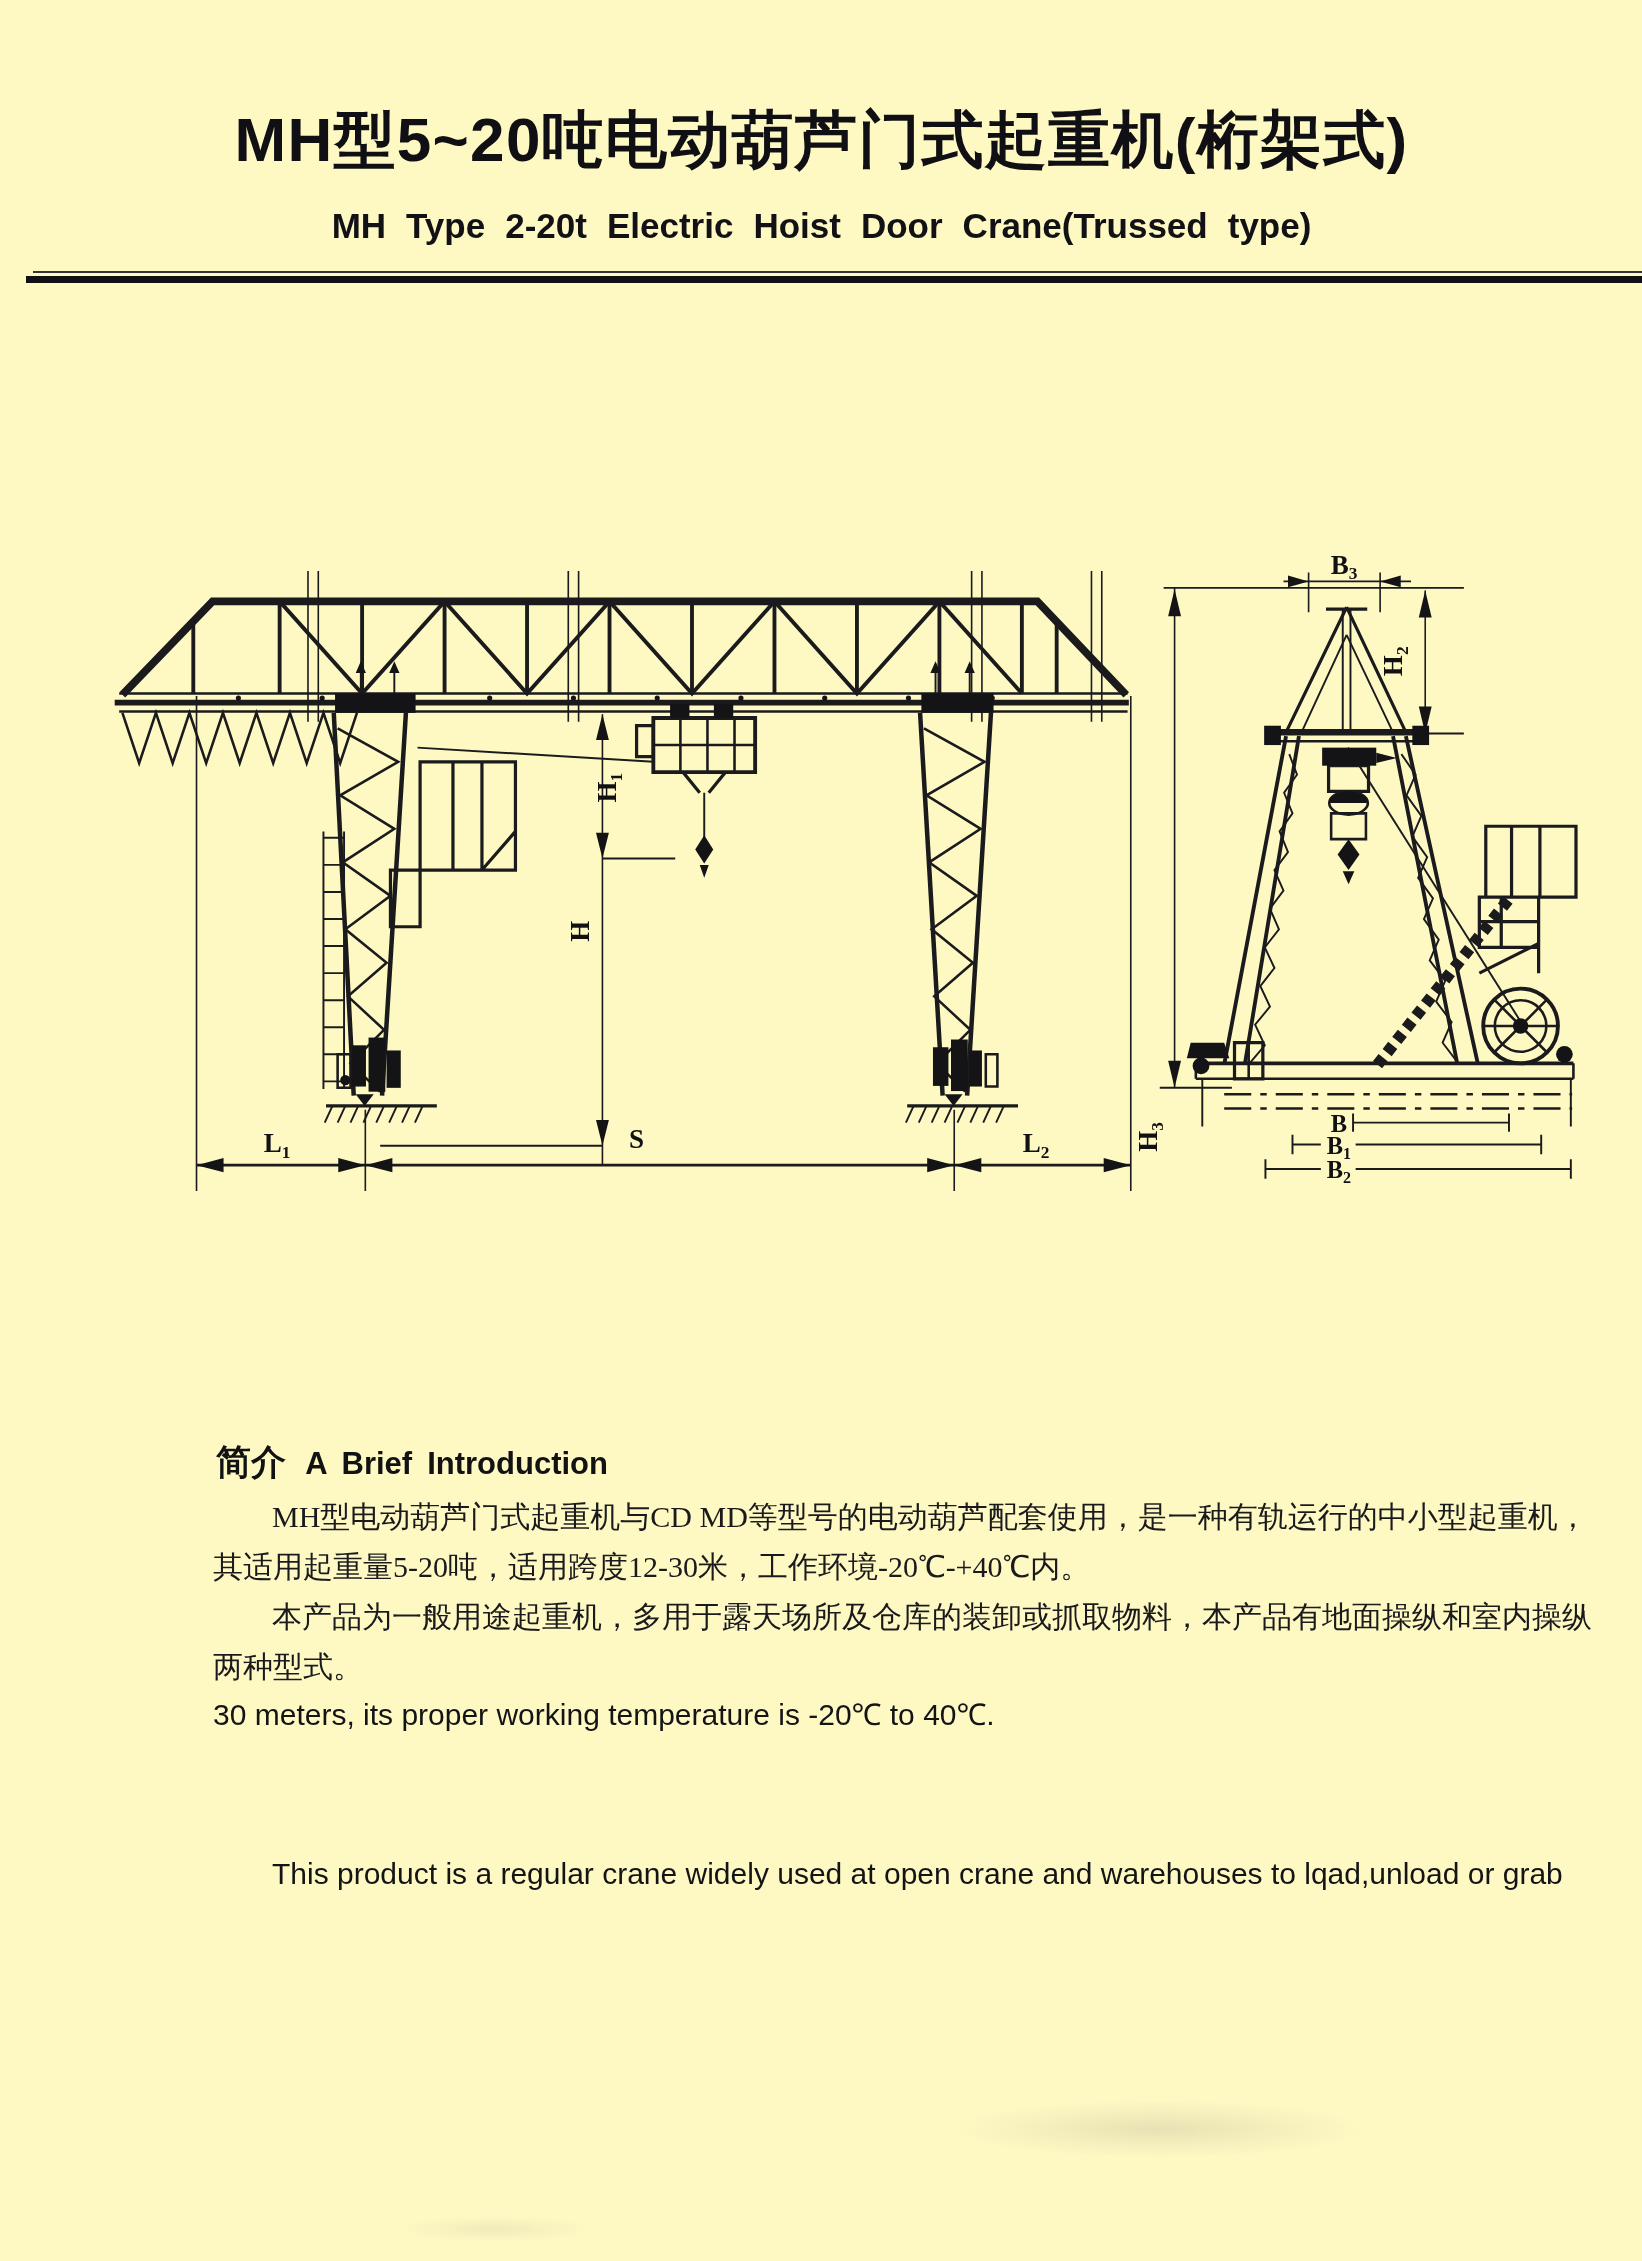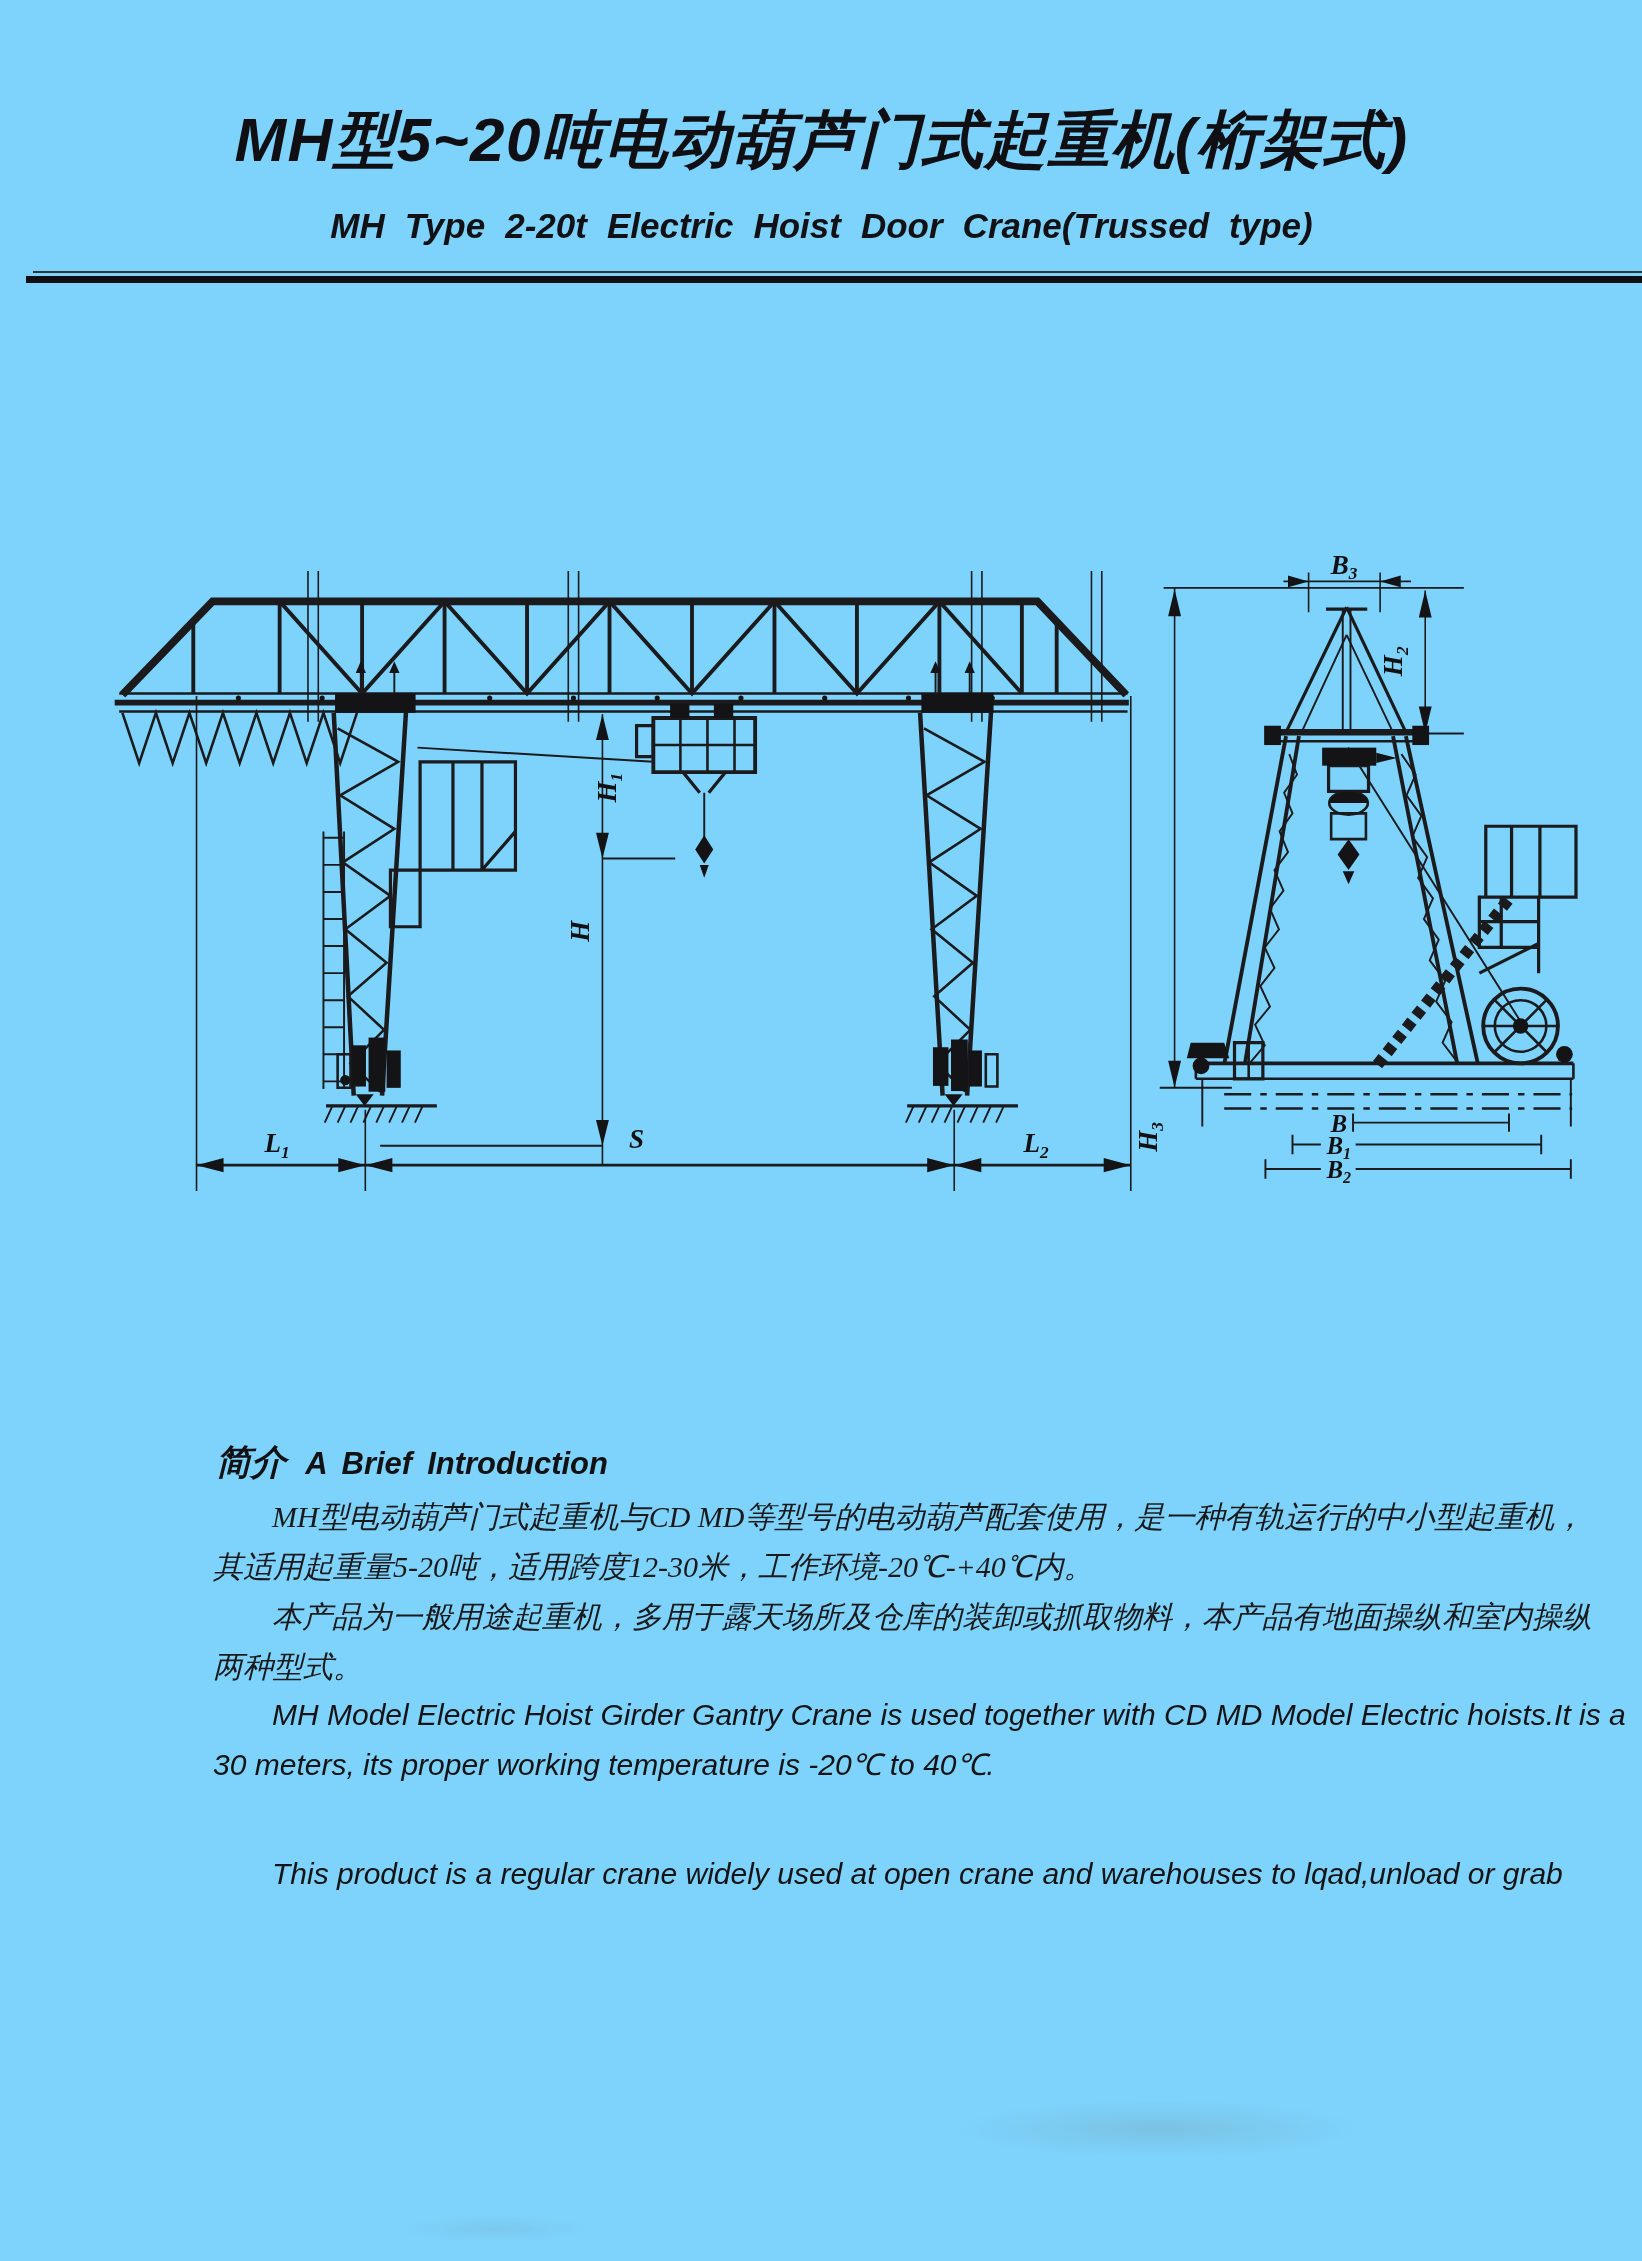--- a/index.html
+++ b/index.html
@@ -1,17 +1,17 @@
 <!DOCTYPE html>
 <html style="font-size:10.3px"><head>
 <meta charset="utf-8">
 <style>
   html,body{margin:0;padding:0;background:#d8d6d2;}
-  .page{position:relative;width:1643px;height:2261px;background:#7dd3fc;overflow:hidden;
-        font-family:"Liberation Sans",sans-serif;color:#161618;font-style:italic;}
+  .page{position:relative;width:1643px;height:2261px;background:#fef9c3;overflow:hidden;
+        font-family:"Liberation Sans",sans-serif;color:#161618;}
   .abs{position:absolute;}
   .title-zh{left:0;top:98px;width:1643px;text-align:center;font-size:62px;font-weight:900;
             letter-spacing:1.3px;font-family:"Liberation Sans",sans-serif;color:#101014;}
   .title-en{left:0;top:206px;width:1643px;text-align:center;font-size:35px;font-weight:bold;
             word-spacing:10.3px;letter-spacing:0px;color:#121216;}
   .rule-thin{left:33px;top:271px;width:1609px;height:1.9px;background:#33333a;}
   .rule-thick{left:26px;top:276px;width:1617px;height:7px;background:#101014;}
   .caption{left:245px;top:1215px;width:908px;text-align:center;font-size:40px;font-weight:600;
            font-family:"Liberation Serif",serif;color:#17171a;}
   .sec-head{left:216px;top:1439px;white-space:nowrap;}
@@ -228,21 +228,20 @@
   </div>
 
   <div class="abs zh-block">
     <div class="zh-line ind">MH型电动葫芦门式起重机与CD MD等型号的电动葫芦配套使用，是一种有轨运行的中小型起重机，</div>
     <div class="zh-line">其适用起重量5-20吨，适用跨度12-30米，工作环境-20℃-+40℃内。</div>
     <div class="zh-line ind">本产品为一般用途起重机，多用于露天场所及仓库的装卸或抓取物料，本产品有地面操纵和室内操纵</div>
     <div class="zh-line">两种型式。</div>
   </div>
 
   <div class="abs en-p1">
-    <div class="en-line ind">MH Model Electric Hoist Girder Gantry Crane is used together with CD MD Model Electric hoists.It is a</div>
     <div class="en-line">30 meters, its proper working temperature is -20℃  to  40℃.</div>
   </div>
 
   <div class="abs en-p2">
     <div class="en-line ind">This product is a regular crane widely used at open crane and warehouses to lqad,unload or grab</div>
   </div>
 
   <div class="abs smudge"></div>
   <div class="abs smudge2"></div>
 </div>

